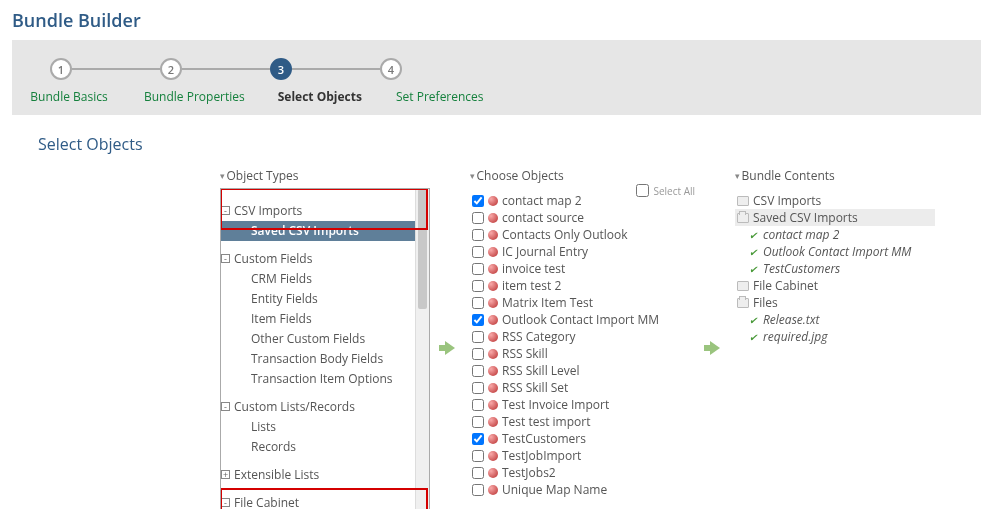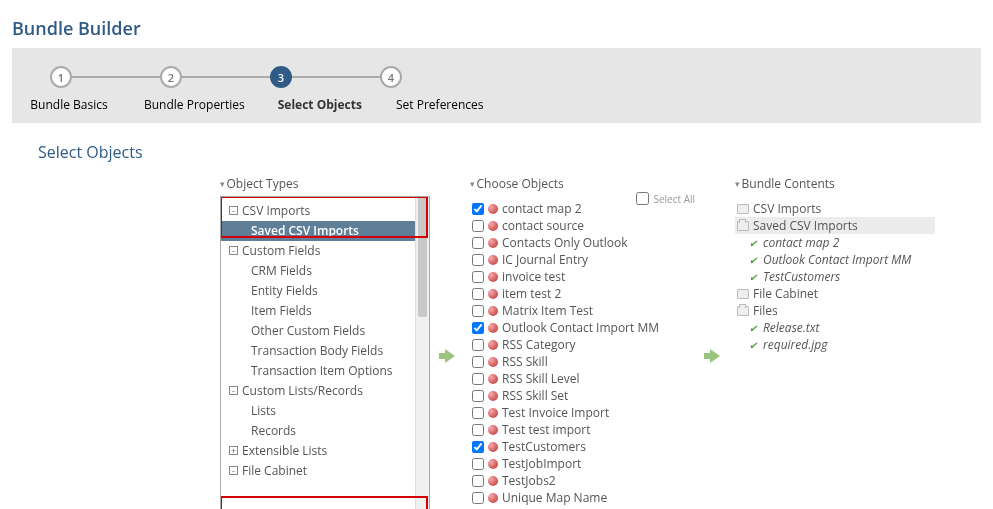--- a/index.html
+++ b/index.html
@@ -8,21 +8,21 @@
     font-family: "Open Sans", Arial, sans-serif;
     font-size: 12px;
     color: #555;
     background: #fff;
     width: 993px;
   }
   .page-title {
     color: #2f5b86;
     font-size: 18px;
     font-weight: 600;
-    padding: 16px 0 8px 12px;
+    padding: 8px 0 8px 12px;
   }
   .stepper-bar {
     background: #e6e6e6;
     padding: 18px 0 10px 0;
     margin: 0 12px;
   }
   .stepper {
     display: flex;
     align-items: center;
     margin-left: 38px;
@@ -48,21 +48,21 @@
     background: #aaa;
   }
   .step-labels {
     display: flex;
     margin-top: 8px;
     margin-left: 12px;
     gap: 30px;
   }
   .step-label {
     font-size: 12px;
-    color: #000000;
+    color: #15803d;
     text-align: center;
     min-width: 90px;
   }
   .step-label.active { font-weight: 700; color: #333; }
   .section-title {
     color: #2f5b86;
     font-size: 16px;
     padding: 18px 0 0 38px;
   }
   .columns {
@@ -126,21 +126,21 @@
     color: #666;
     margin-right: 4px;
     vertical-align: 1px;
     background: #fff;
   }
   .tree-item.selected {
     background: #5f7f99;
     color: #fff;
     font-weight: 600;
   }
-  .depth0 { padding-left: 8px; }
+  .depth0 { padding-left: 0; margin-top: 8px; }
   .depth1 { padding-left: 30px; }
   .choose {
     width: 225px;
   }
   .choose .select-all {
     position: absolute;
     right: 0; top: 20px;
     font-size: 10px;
     color: #999;
     display: flex; align-items: center;

